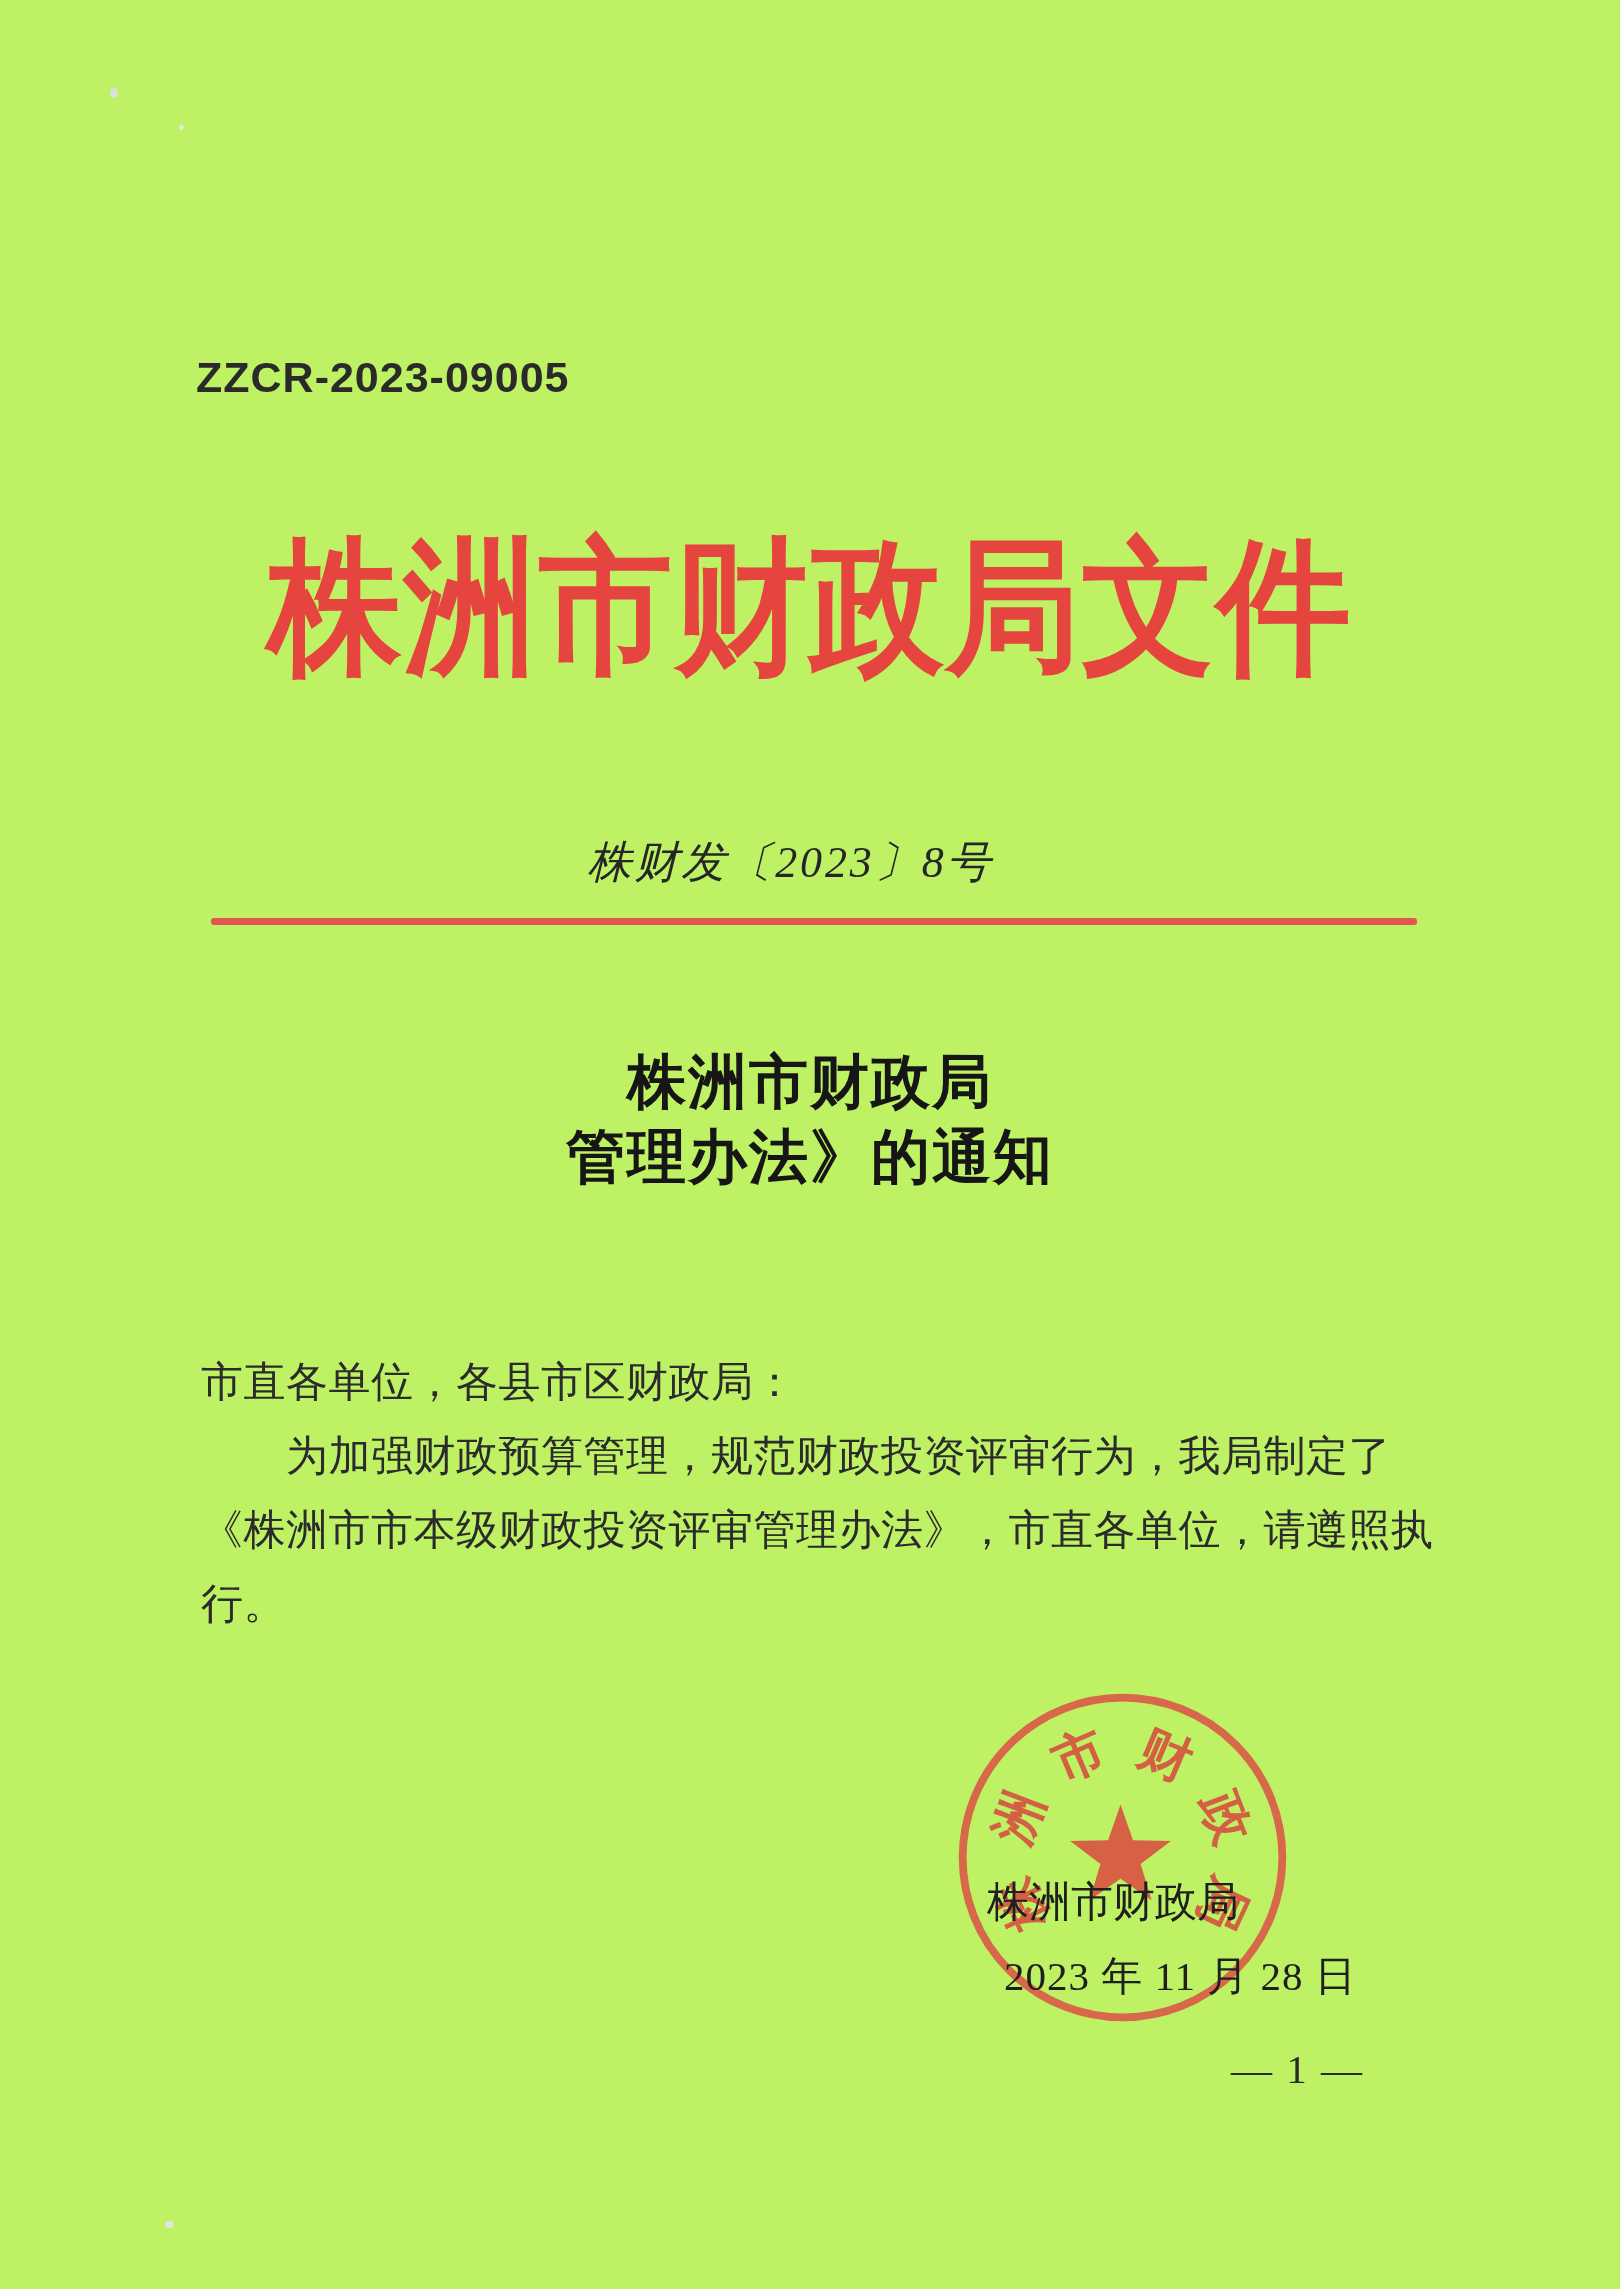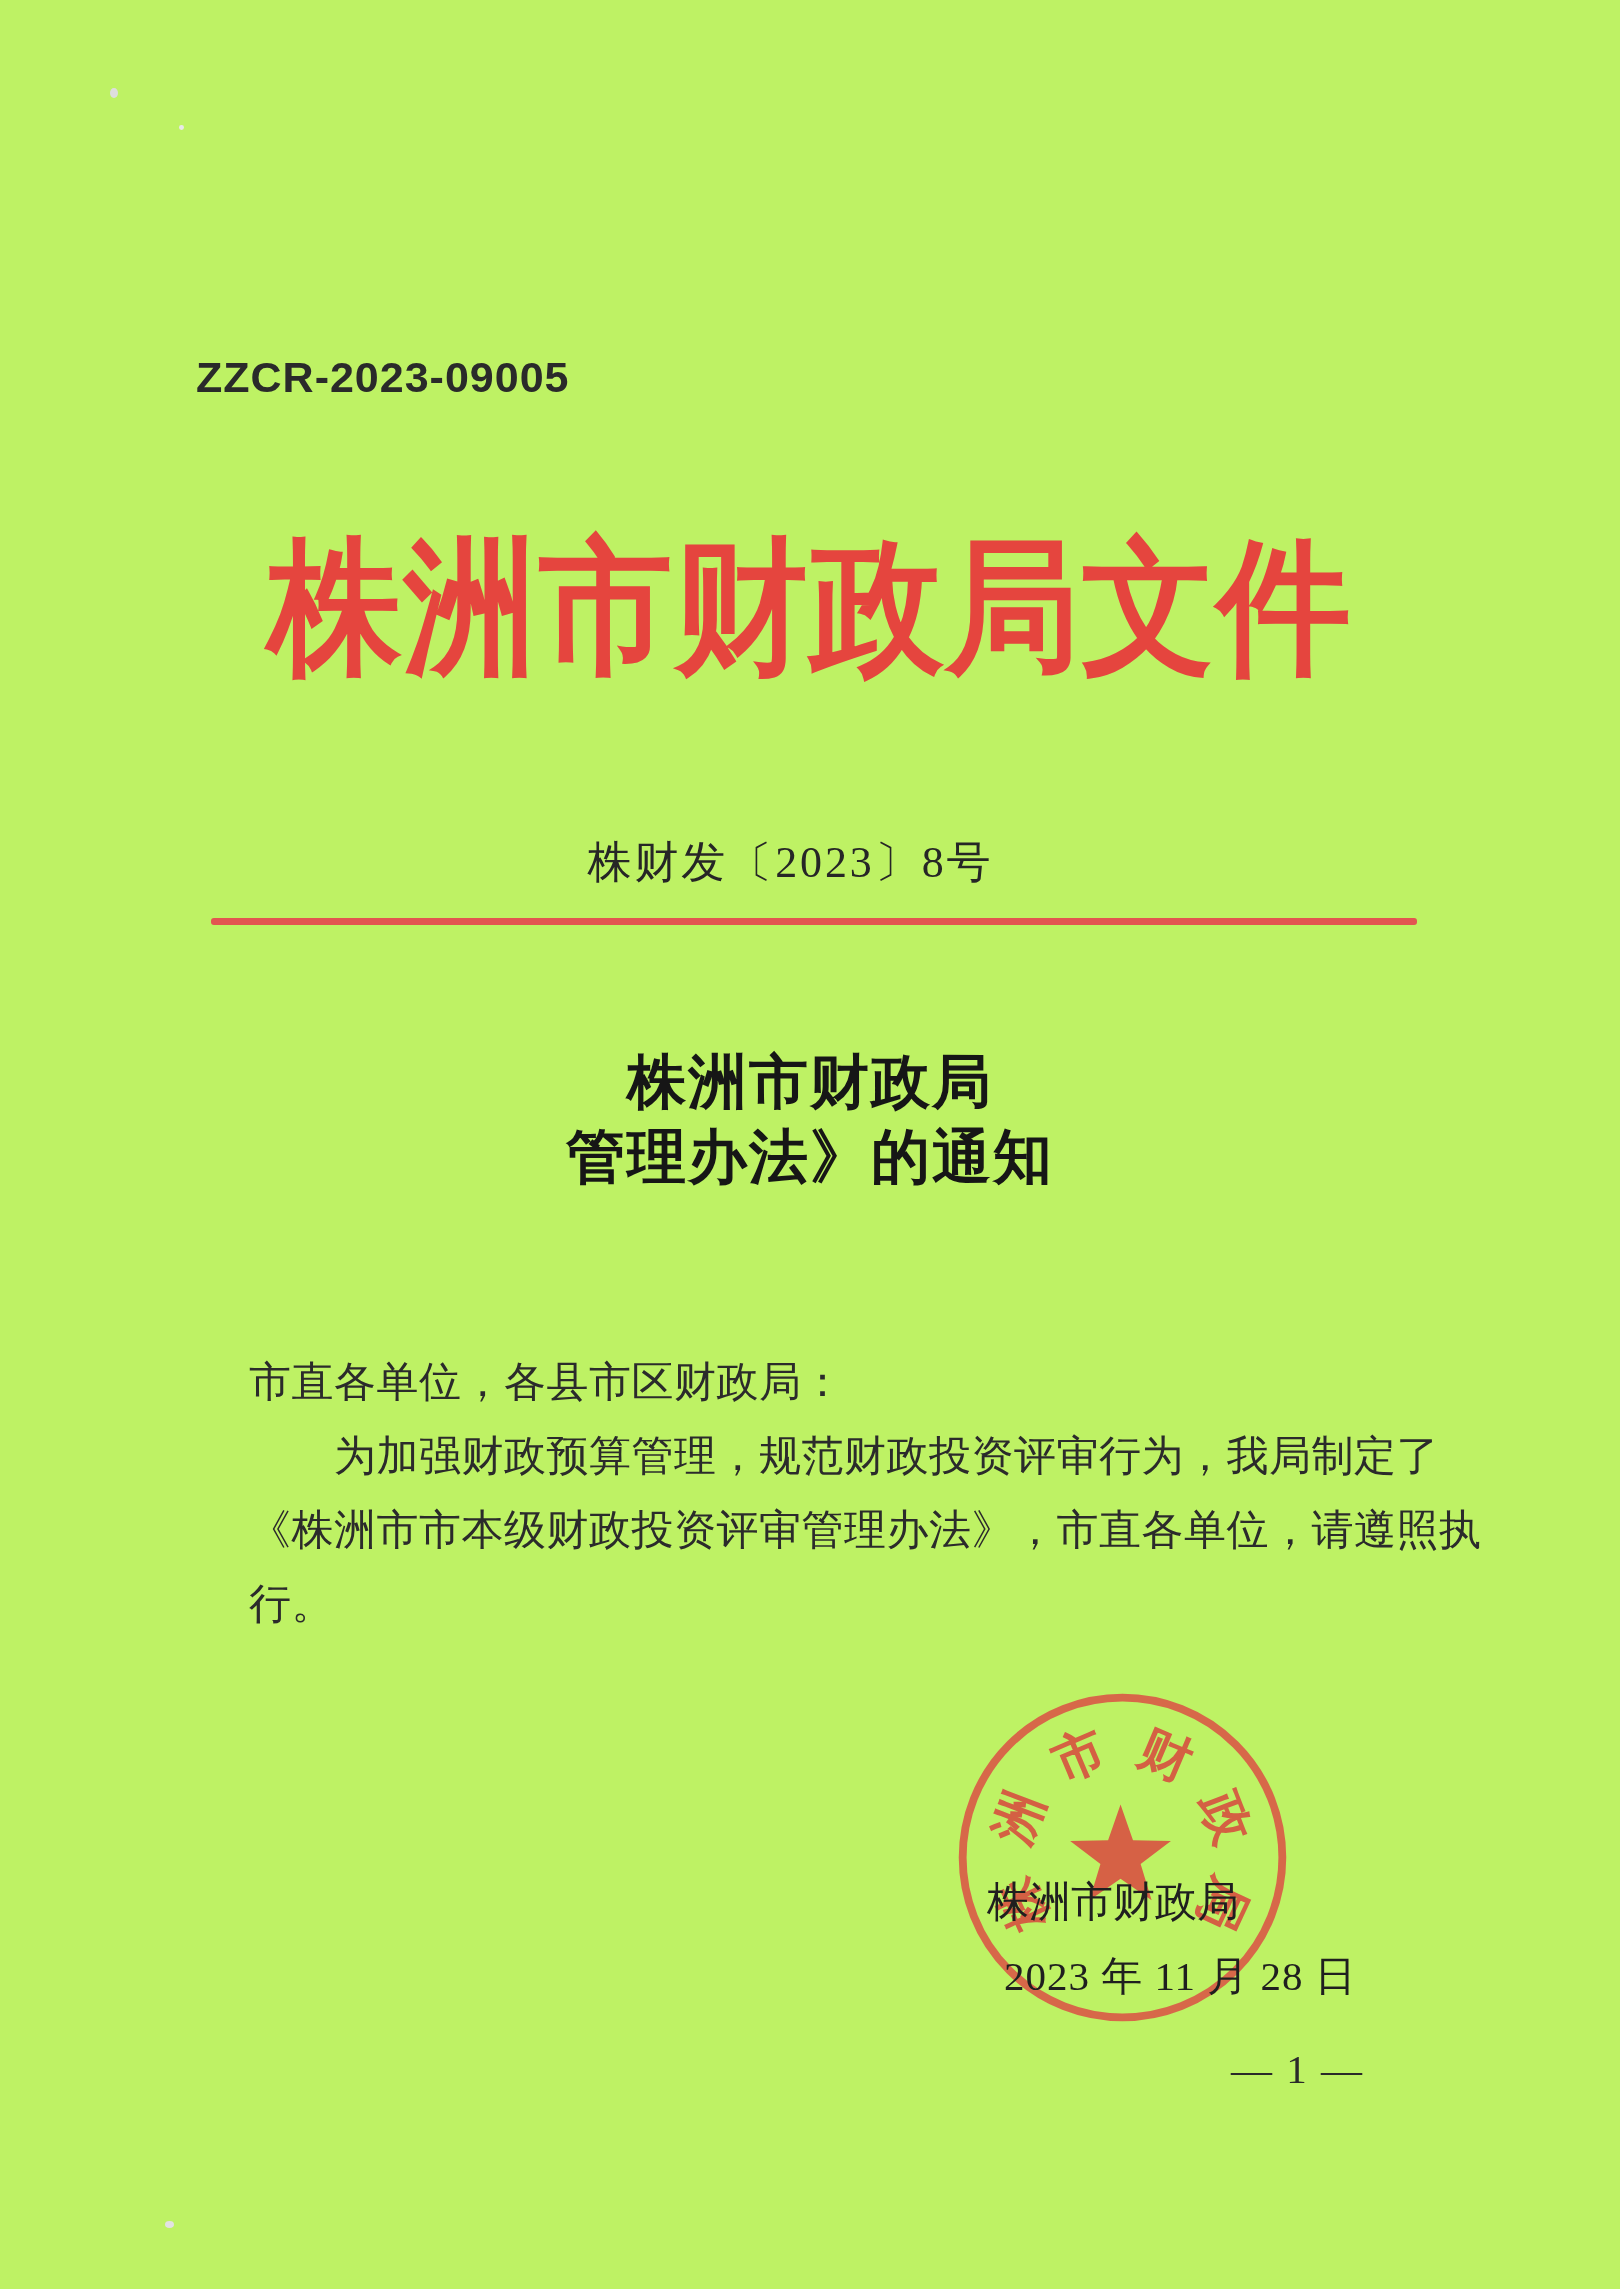--- a/index.html
+++ b/index.html
@@ -14,36 +14,36 @@
     font-size:43px;font-weight:600;letter-spacing:1px;color:#2a2a2a;white-space:nowrap;
   }
   .red-header{
     position:absolute;left:0;right:0;top:531px;text-align:center;
     font-size:147px;line-height:155px;font-weight:bold;color:#e5453e;
     letter-spacing:2px;white-space:nowrap;transform:scaleX(.91);transform-origin:center;
     font-family:"Liberation Serif","DejaVu Serif",serif;
   }
   .doc-number{
     position:absolute;left:0;right:39px;top:833px;text-align:center;
-    font-size:44px;color:#262626;letter-spacing:2.9px;white-space:nowrap;
+    font-size:44px;color:#262626;letter-spacing:2.9px;white-space:nowrap;font-style:italic;
   }
   .red-line{
     position:absolute;left:211px;top:918px;width:1206px;height:6.9px;
     background:#e25550;border-radius:2.9px;
   }
   .title-block{
     position:absolute;left:0;right:0;top:1045px;text-align:center;
     font-family:"Liberation Sans","DejaVu Sans",sans-serif;font-weight:700;
     font-size:59px;line-height:75px;color:#161616;letter-spacing:2px;
   }
   .body-text{
     position:absolute;left:201px;top:1345px;width:1215px;
     font-size:42px;line-height:74px;color:#2b2b2b;letter-spacing:0.5px;
   }
-  .body-text .line{white-space:nowrap;margin-left:48px;}
+  .body-text .line{white-space:nowrap;}
   .seal{position:absolute;left:946px;top:1681px;width:353px;height:353px;z-index:2;opacity:.93;}
   .seal text{
     font-family:"Liberation Serif","DejaVu Serif",serif;font-weight:bold;
     font-size:52px;fill:#d9443e;
   }
   .signature{
     position:absolute;left:987px;top:1874px;font-size:42px;color:#1f1f1f;
     letter-spacing:0;z-index:3;white-space:nowrap;
   }
   .date{

